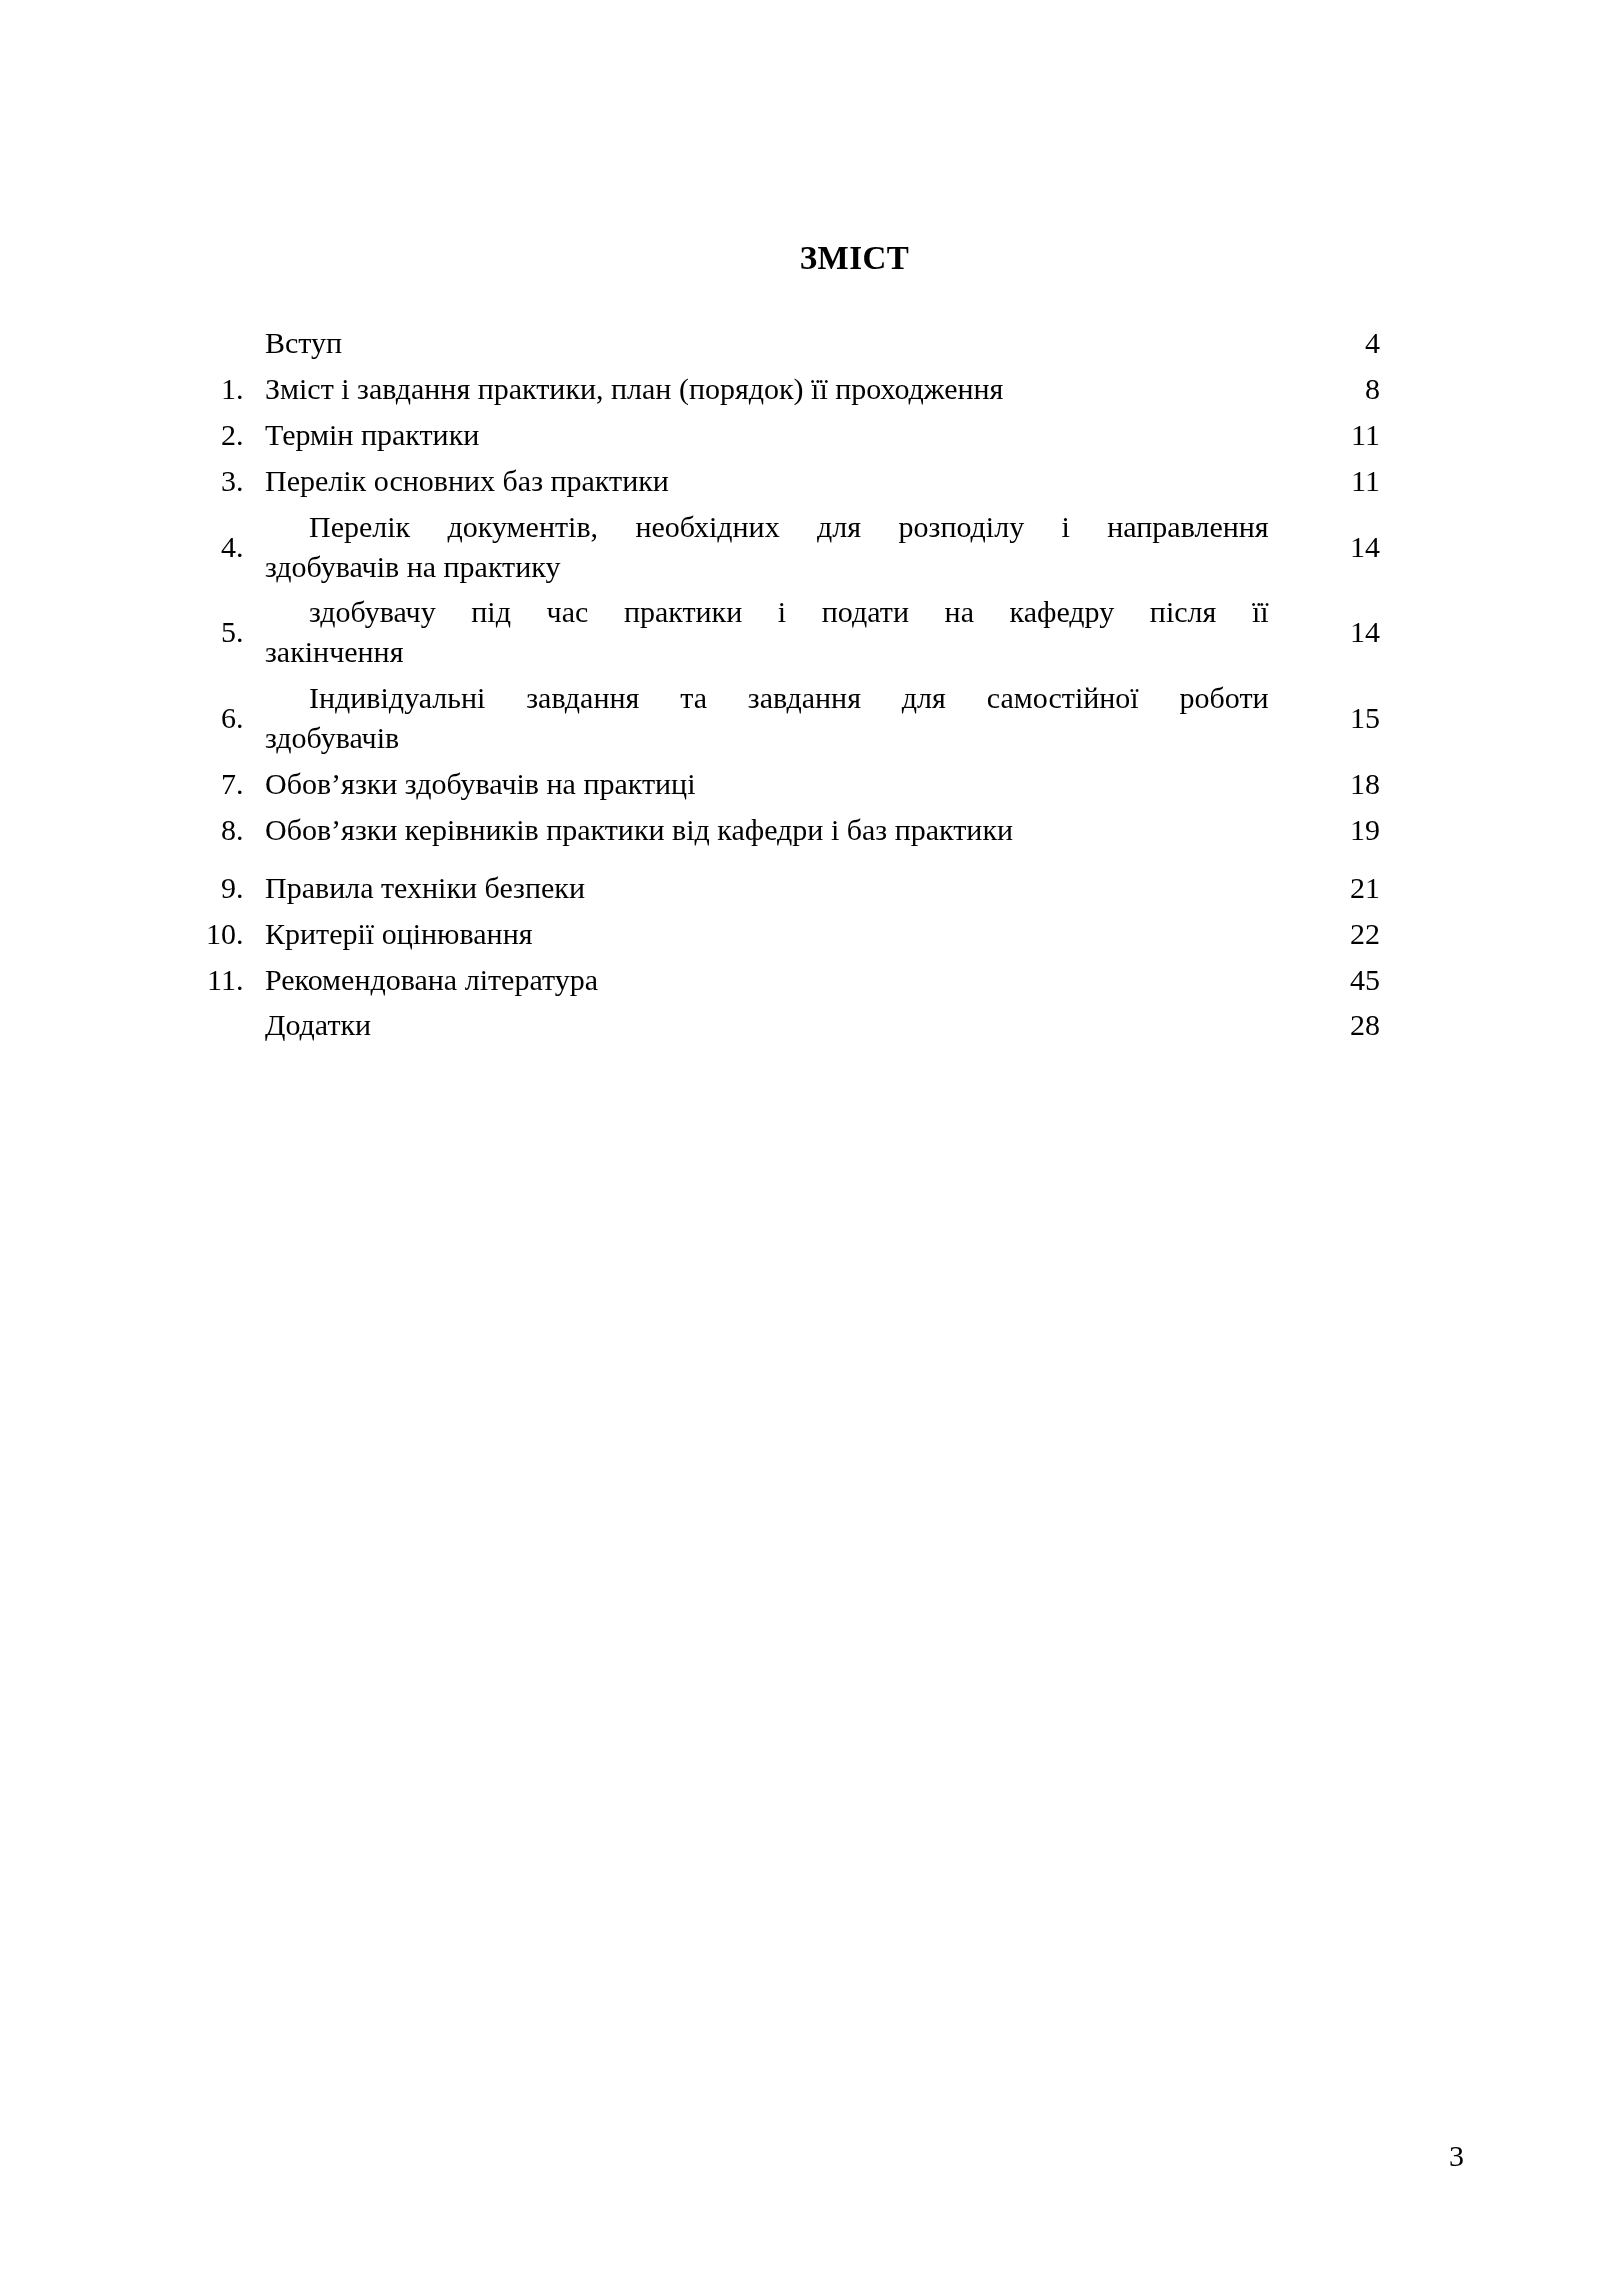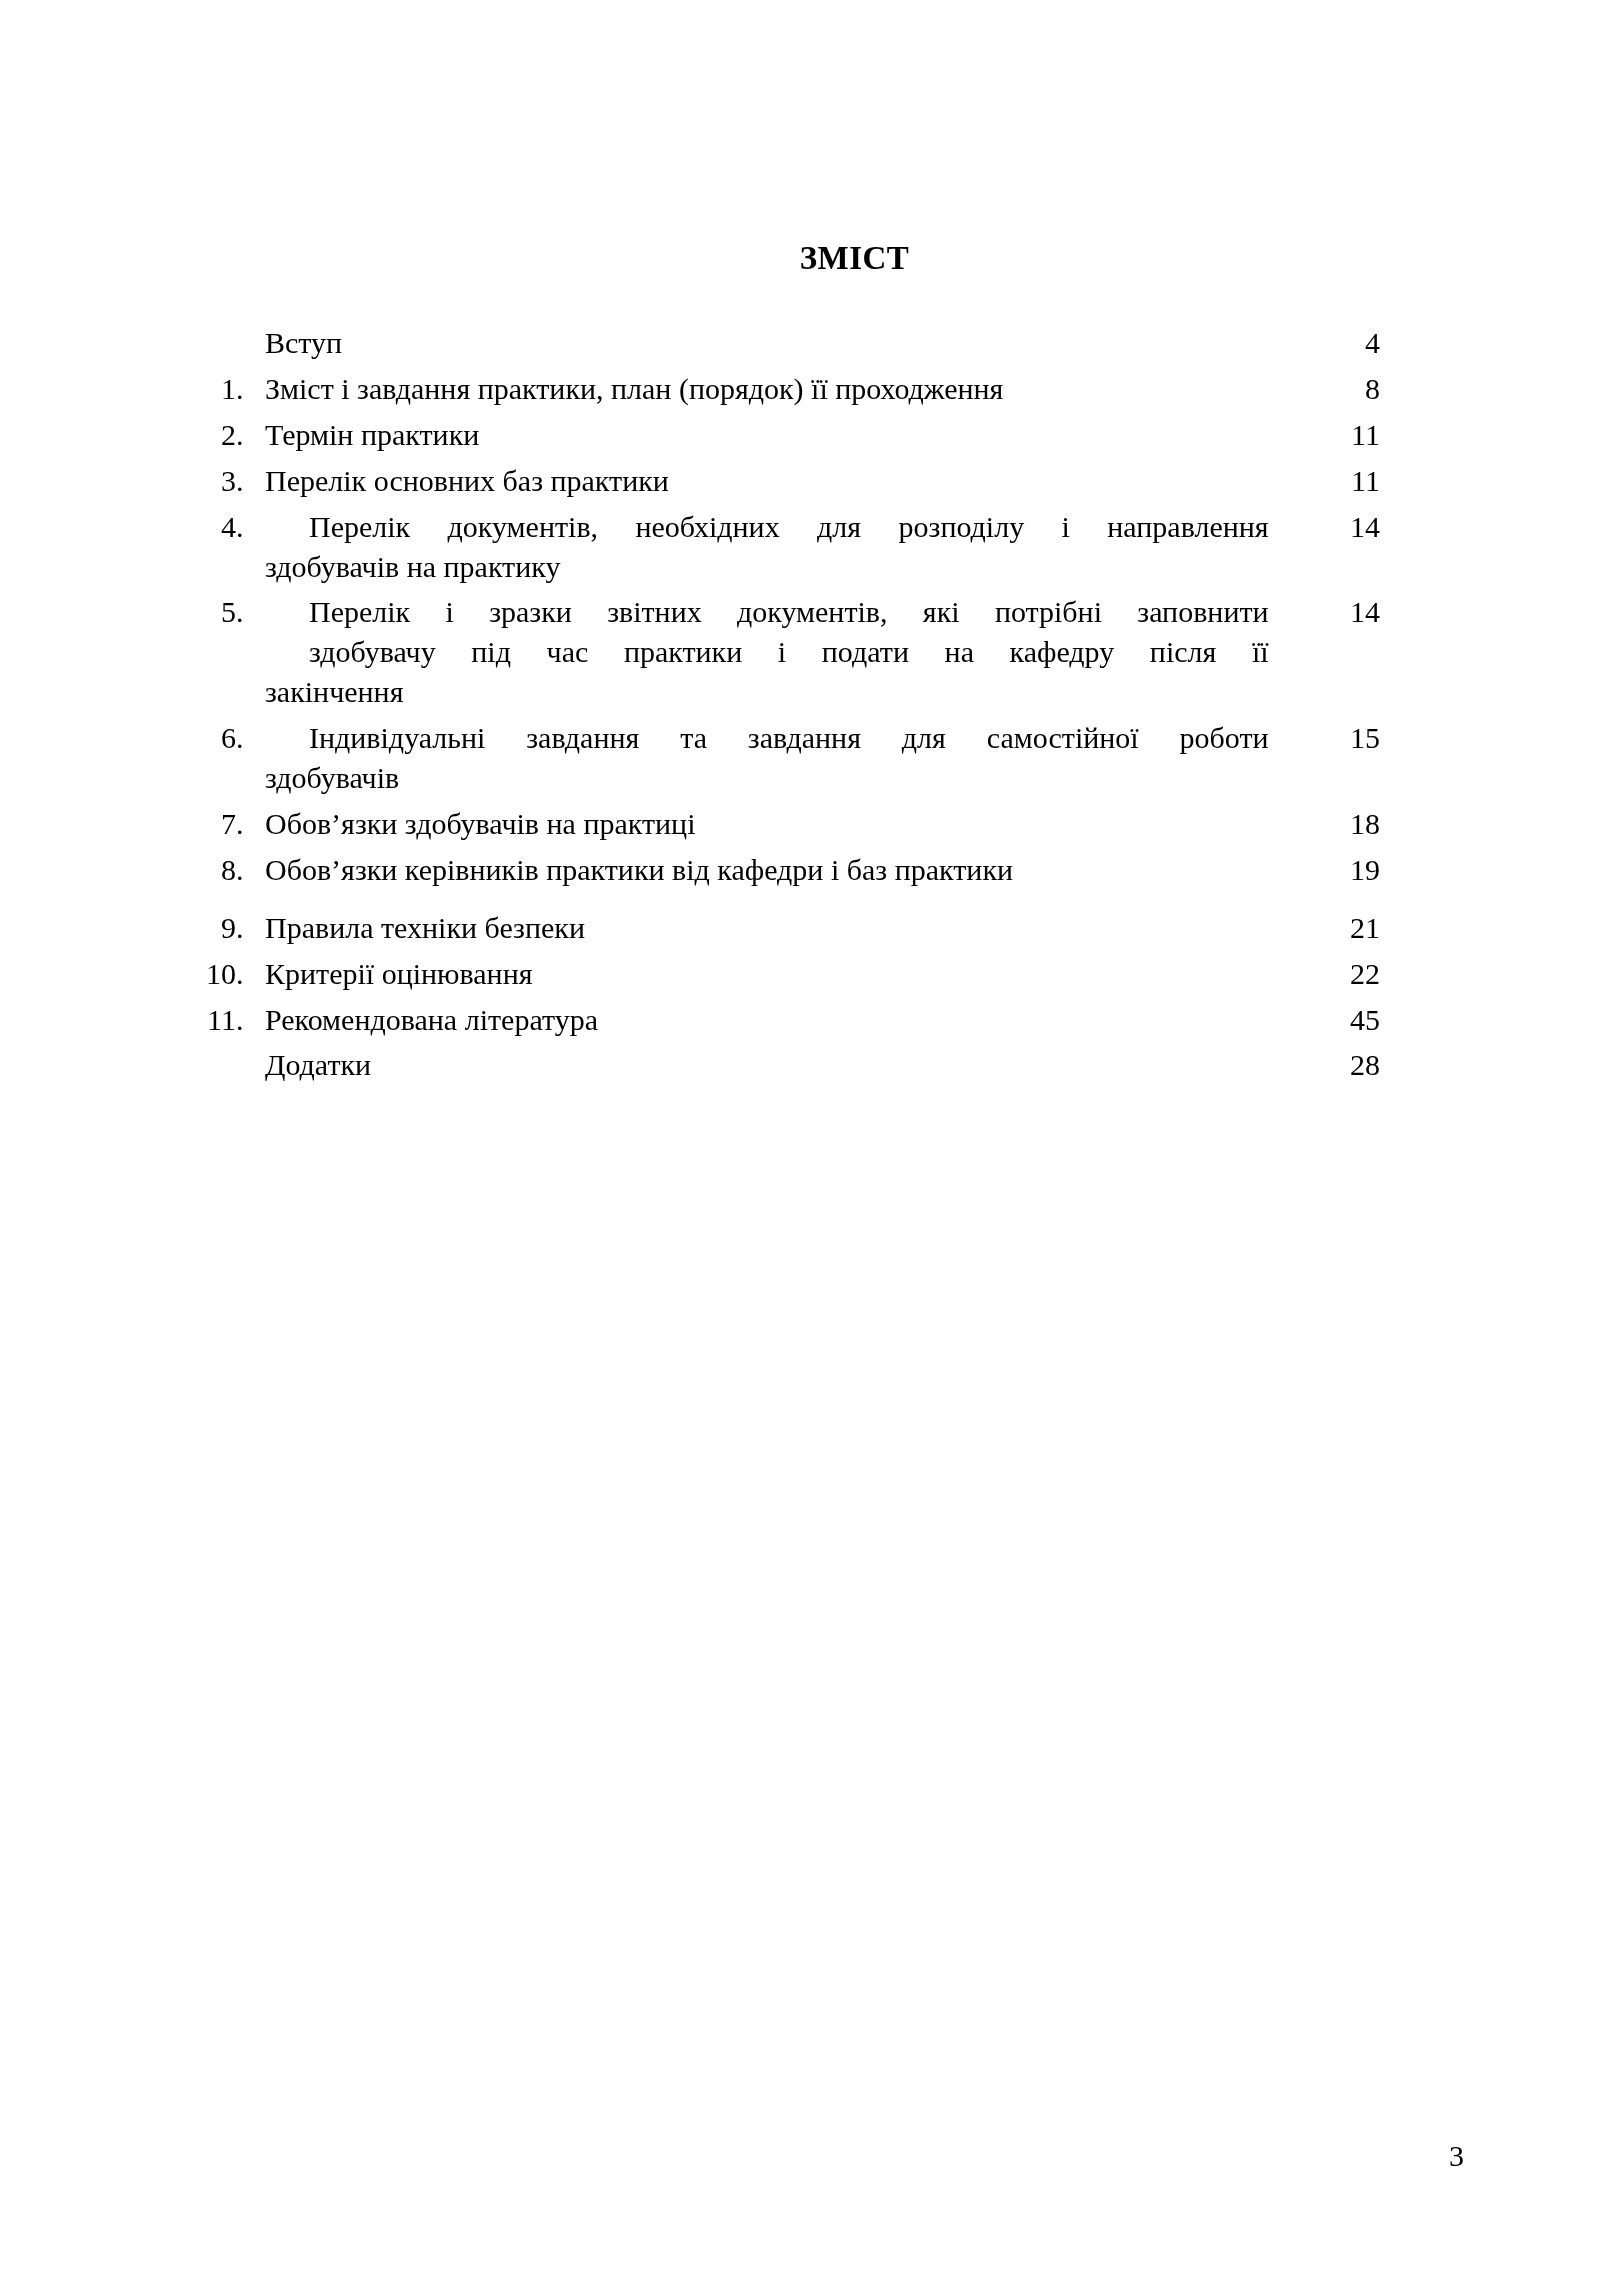--- a/index.html
+++ b/index.html
@@ -34,21 +34,21 @@
   
   .toc {
     position: absolute;
     top: 323px;
     left: 189px;
     width: 1191px;
   }
 
   .toc-row {
     display: flex;
-    align-items: flex-start;
+    align-items: center;
     font-size: 30px;
     line-height: 40px;
     margin-bottom: 5.9px;
   }
 
   .toc-num {
     width: 76px;
     flex: 0 0 76px;
     text-align: right;
     padding-right: 21.6px;
@@ -128,21 +128,20 @@
         <div class="toc-num">4.</div>
         <div class="toc-title justify">
           <span class="ln stretch">Перелік документів, необхідних для розподілу і направлення</span>
           <span class="ln">здобувачів на практику</span>
         </div>
         <div class="toc-page">14</div>
       </div>
       <div class="toc-row">
         <div class="toc-num">5.</div>
         <div class="toc-title justify">
-          <span class="ln stretch">Перелік і зразки звітних документів, які потрібні заповнити</span>
           <span class="ln stretch">здобувачу під час практики і подати на кафедру після її</span>
           <span class="ln">закінчення</span>
         </div>
         <div class="toc-page">14</div>
       </div>
       <div class="toc-row">
         <div class="toc-num">6.</div>
         <div class="toc-title justify">
           <span class="ln stretch">Індивідуальні завдання та завдання для самостійної роботи</span>
           <span class="ln">здобувачів</span>

